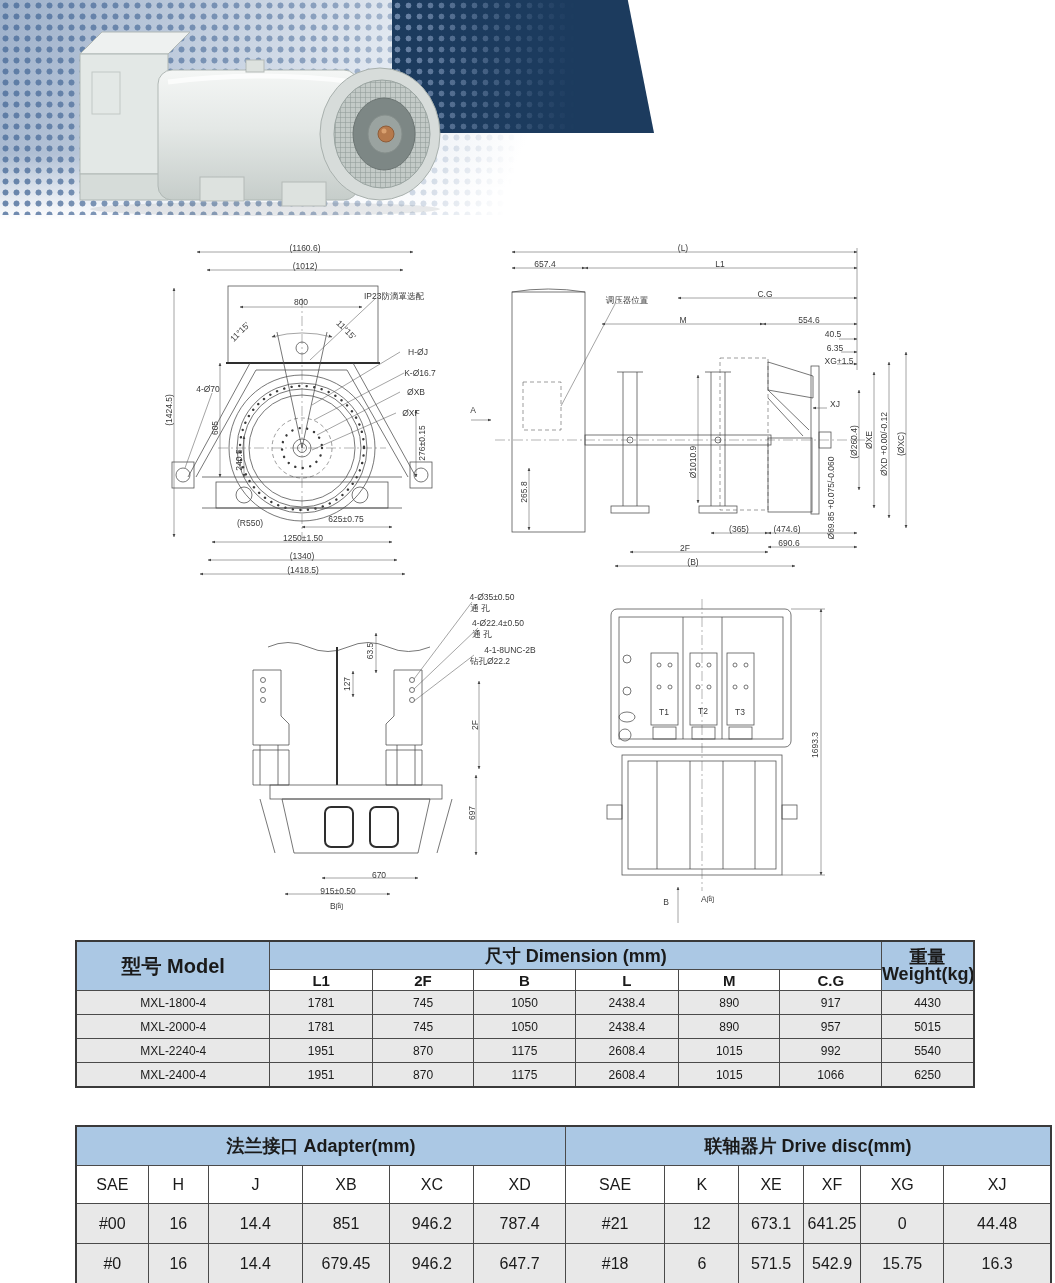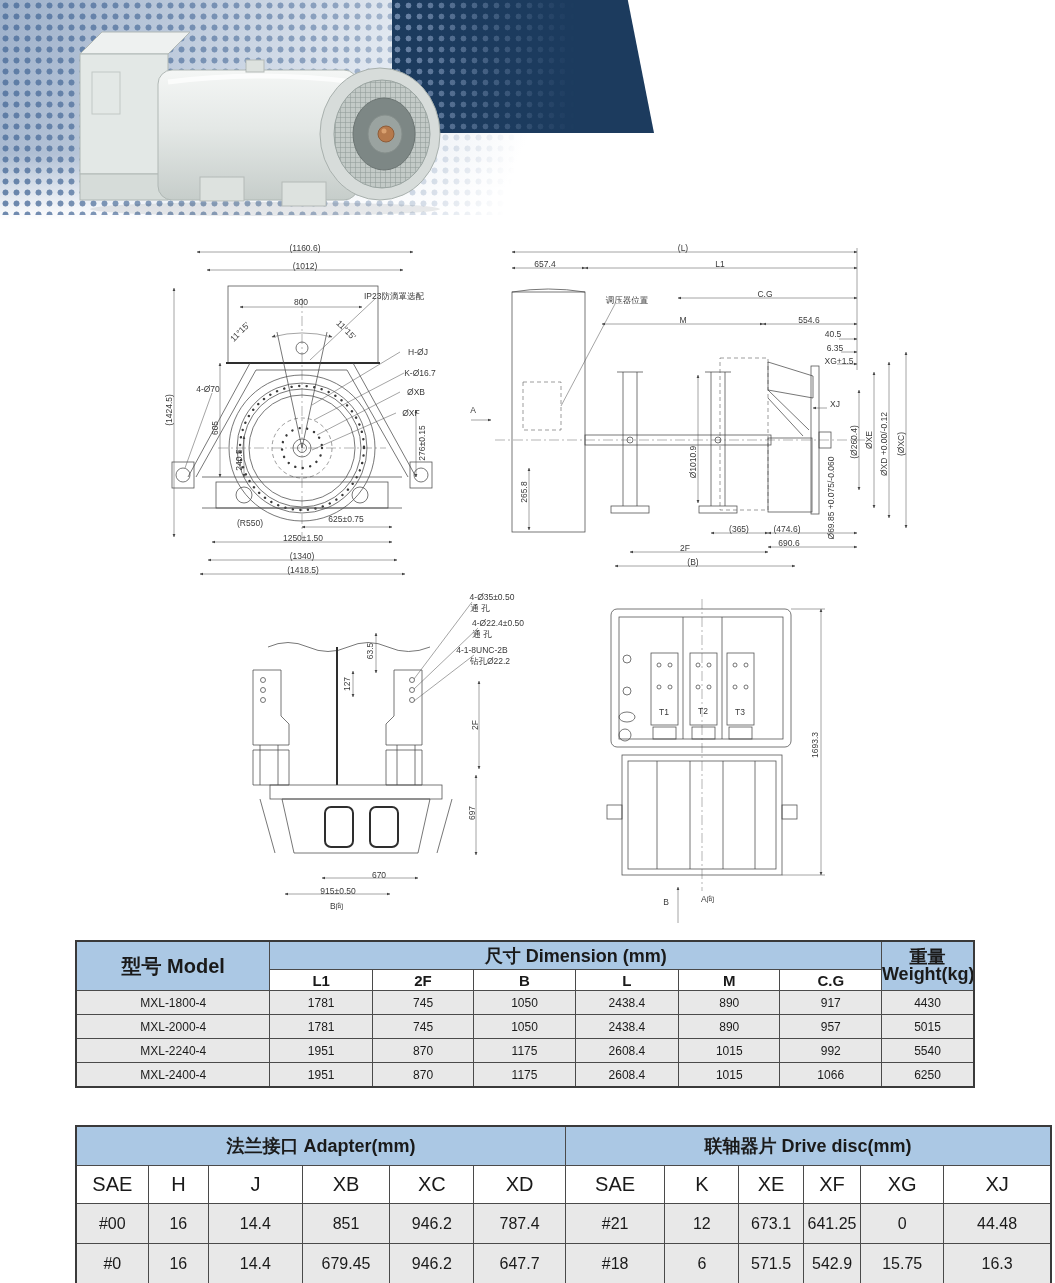--- a/index.html
+++ b/index.html
@@ -56,21 +56,21 @@
   table{border:2px solid #3a3a3a;}
   .th-blue{background:#abc8e4;font-weight:bold;}
   .th-white{background:#ffffff;font-weight:bold;}
   td{background:#e8e8e8;}
   #tbl1 .r1 th{height:27px;font-size:18px;}
   #tbl1 .r1 .model-h{font-size:20px;}
   #tbl1 .r2 th{height:20px;font-size:15px;}
   #tbl1 td{height:23px;font-size:12px;}
   #tbl1 .weight-h{font-size:16px;line-height:17px;}
   #tbl2 .r1 th{height:38px;font-size:18px;}
-  #tbl2 .r2 th{height:37px;font-size:20px;font-weight:normal;}
+  #tbl2 .r2 th{height:37px;font-size:16px;font-weight:normal;}
   #tbl2 td{height:39px;font-size:16px;text-align:center;}
 </style>
 </head>
 <body>
 
 <div id="page">
 
   <div class="halftone-bg"></div>
   <div class="halftone-dots"></div>
   <div class="band"></div>
@@ -320,21 +320,21 @@
       <span class="dim-label" style="left: 117px; top: 99px; transform: translate(-50%, -50%) rotate(-90deg);">127</span>
       <span class="dim-label" style="left: 245px; top: 140px; transform: translate(-50%, -50%) rotate(-90deg);">2F</span>
       <span class="dim-label" style="left: 242px; top: 228px; transform: translate(-50%, -50%) rotate(-90deg);">697</span>
       <span class="dim-label" style="left: 149px; top: 290px; transform: translate(-50%, -50%);">670</span>
       <span class="dim-label" style="left: 108px; top: 306px; transform: translate(-50%, -50%);">915±0.50</span>
       <span class="dim-label" style="left: 107px; top: 321px; transform: translate(-50%, -50%);">B向</span>
       <span class="dim-label" style="left: 262px; top: 12px; transform: translate(-50%, -50%);">4-Ø35±0.50</span>
       <span class="dim-label" style="left: 250px; top: 23px; transform: translate(-50%, -50%);">通  孔</span>
       <span class="dim-label" style="left: 268px; top: 38px; transform: translate(-50%, -50%);">4-Ø22.4±0.50</span>
       <span class="dim-label" style="left: 252px; top: 49px; transform: translate(-50%, -50%);">通  孔</span>
-      <span class="dim-label" style="left: 252px; top: 65px; transform: translate(-50%, -50%);">4-1-8UNC-2B</span>
+      <span class="dim-label" style="left: 280px; top: 65px; transform: translate(-50%, -50%);">4-1-8UNC-2B</span>
       <span class="dim-label" style="left: 260px; top: 76px; transform: translate(-50%, -50%);">钻孔Ø22.2</span>
     </div>
 
   <div id="top-view" class="drawing">
     <svg width="270" height="330" viewBox="0 0 270 330">
       <defs>
         <marker id="ta" viewBox="0 0 10 10" refX="9" refY="5" markerWidth="7" markerHeight="7" orient="auto-start-reverse">
           <path d="M0,1 L10,5 L0,9 z" fill="#444"></path>
         </marker>
         <pattern id="tgrid" width="6" height="5" patternUnits="userSpaceOnUse">

